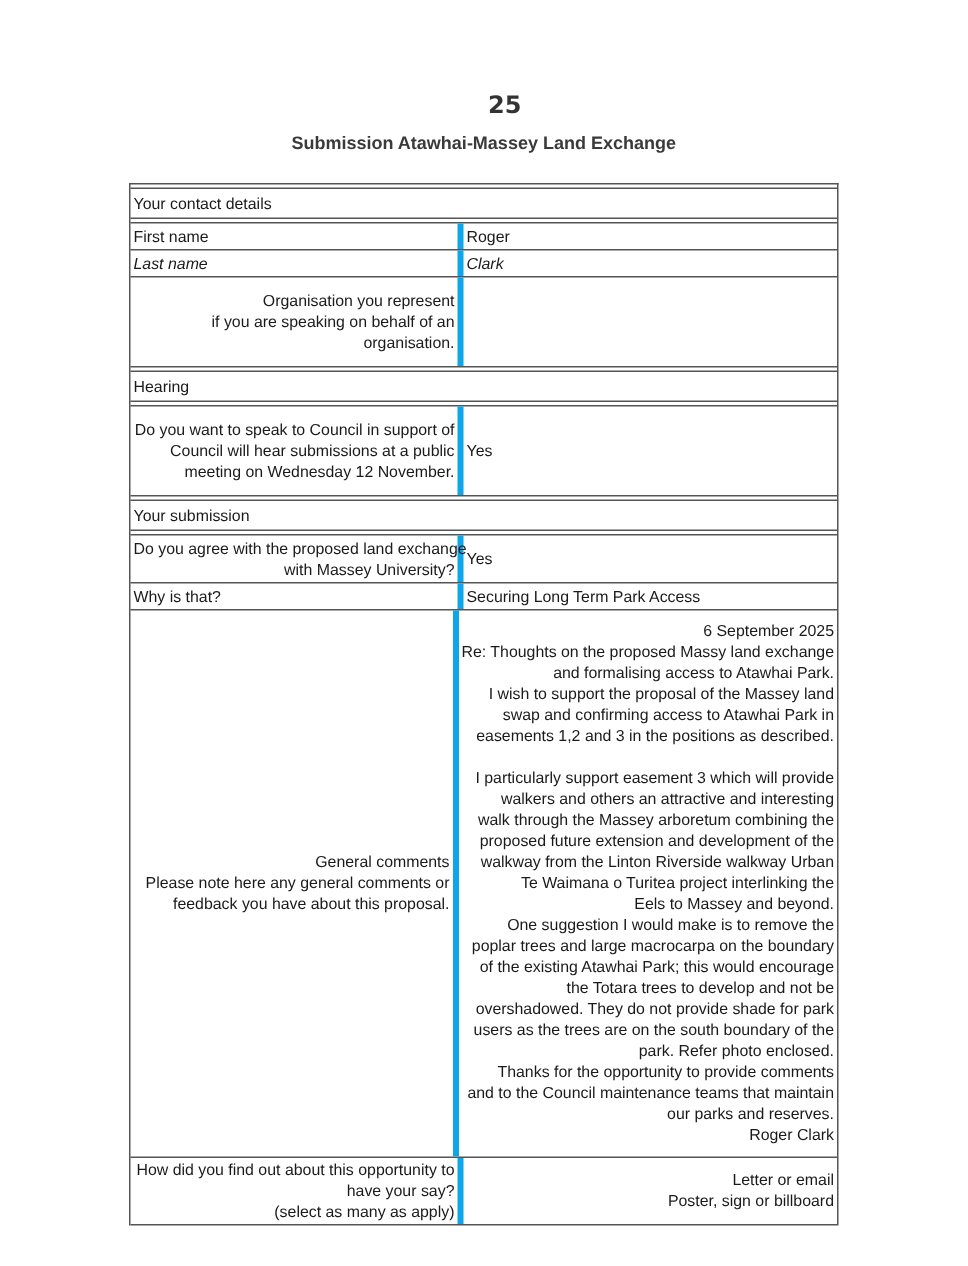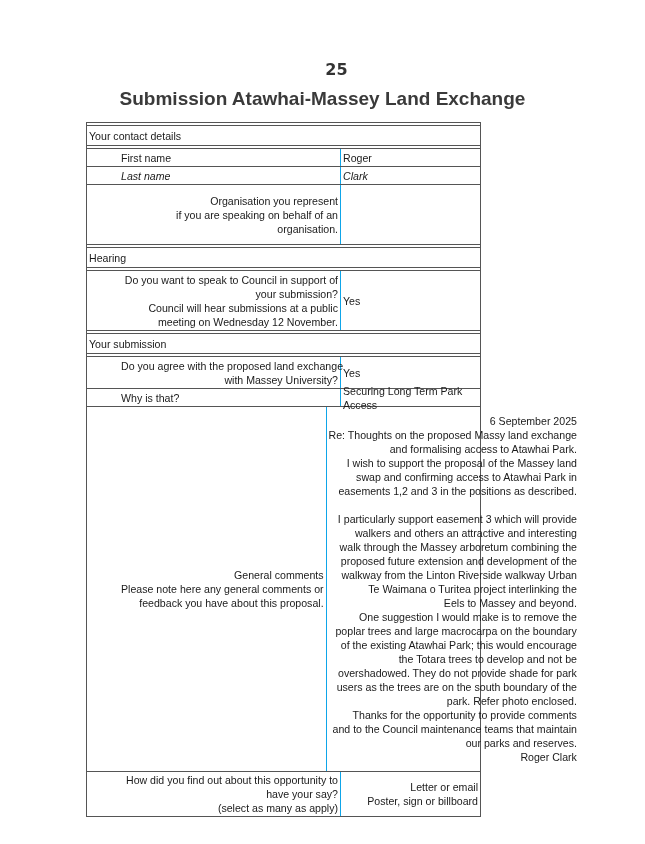--- a/index.html
+++ b/index.html
@@ -27,28 +27,28 @@
       color: #333333;
     }
     .doc-title {
       position: absolute;
       top: 88px;
       left: 0;
       width: 645px;
       text-align: center;
       font-family: "Liberation Sans", sans-serif;
       font-weight: bold;
-      font-size: 19px;
+      font-size: 12px;
       color: #3a3a3a;
     }
     .form-table {
       position: absolute;
       left: 86px;
       top: 122px;
-      width: 395px;
+      width: 473px;
       border: 1px solid #555;
       border-bottom: none;
       box-sizing: border-box;
     }
     .row {
       display: flex;
       border-bottom: 1px solid #555;
       box-sizing: border-box;
       font-family: "Liberation Sans", sans-serif;
       font-size: 10.6px;
@@ -56,21 +56,21 @@
       color: #1a1a1a;
     }
     .cell {
       box-sizing: border-box;
       padding: 1px 2px;
       display: flex;
       flex-direction: column;
       justify-content: center;
     }
     .cell.full { width: 100%; }
-    .cell.label { width: 222px; border-right: 1px solid #0ea5e9; margin-left: 32px; }
+    .cell.label { width: 222px; border-right: 4px solid #0ea5e9; }
     .cell.value { flex: 1; }
     .cell .line { display: block; white-space: nowrap; text-align: right; }
     .cell .gap { display: block; height: 14px; }
     .spacer {
       height: 2px;
       border-bottom: 1px solid #555;
     }
   </style>
 </head>
 <body>
@@ -105,21 +105,20 @@
   <div class="spacer"></div>
 
   <div class="row" style="height:20px;">
     <div class="cell full">Hearing</div>
   </div>
   <div class="spacer"></div>
 
   <div class="row" style="height:60px;">
     <div class="cell label">
       <span class="line">Do you want to speak to Council in support of</span>
-      <span class="line">your submission?</span>
       <span class="line">Council will hear submissions at a public</span>
       <span class="line">meeting on Wednesday 12 November.</span>
     </div>
     <div class="cell value">Yes</div>
   </div>
   <div class="spacer"></div>
 
   <div class="row" style="height:20px;">
     <div class="cell full">Your submission</div>
   </div>

